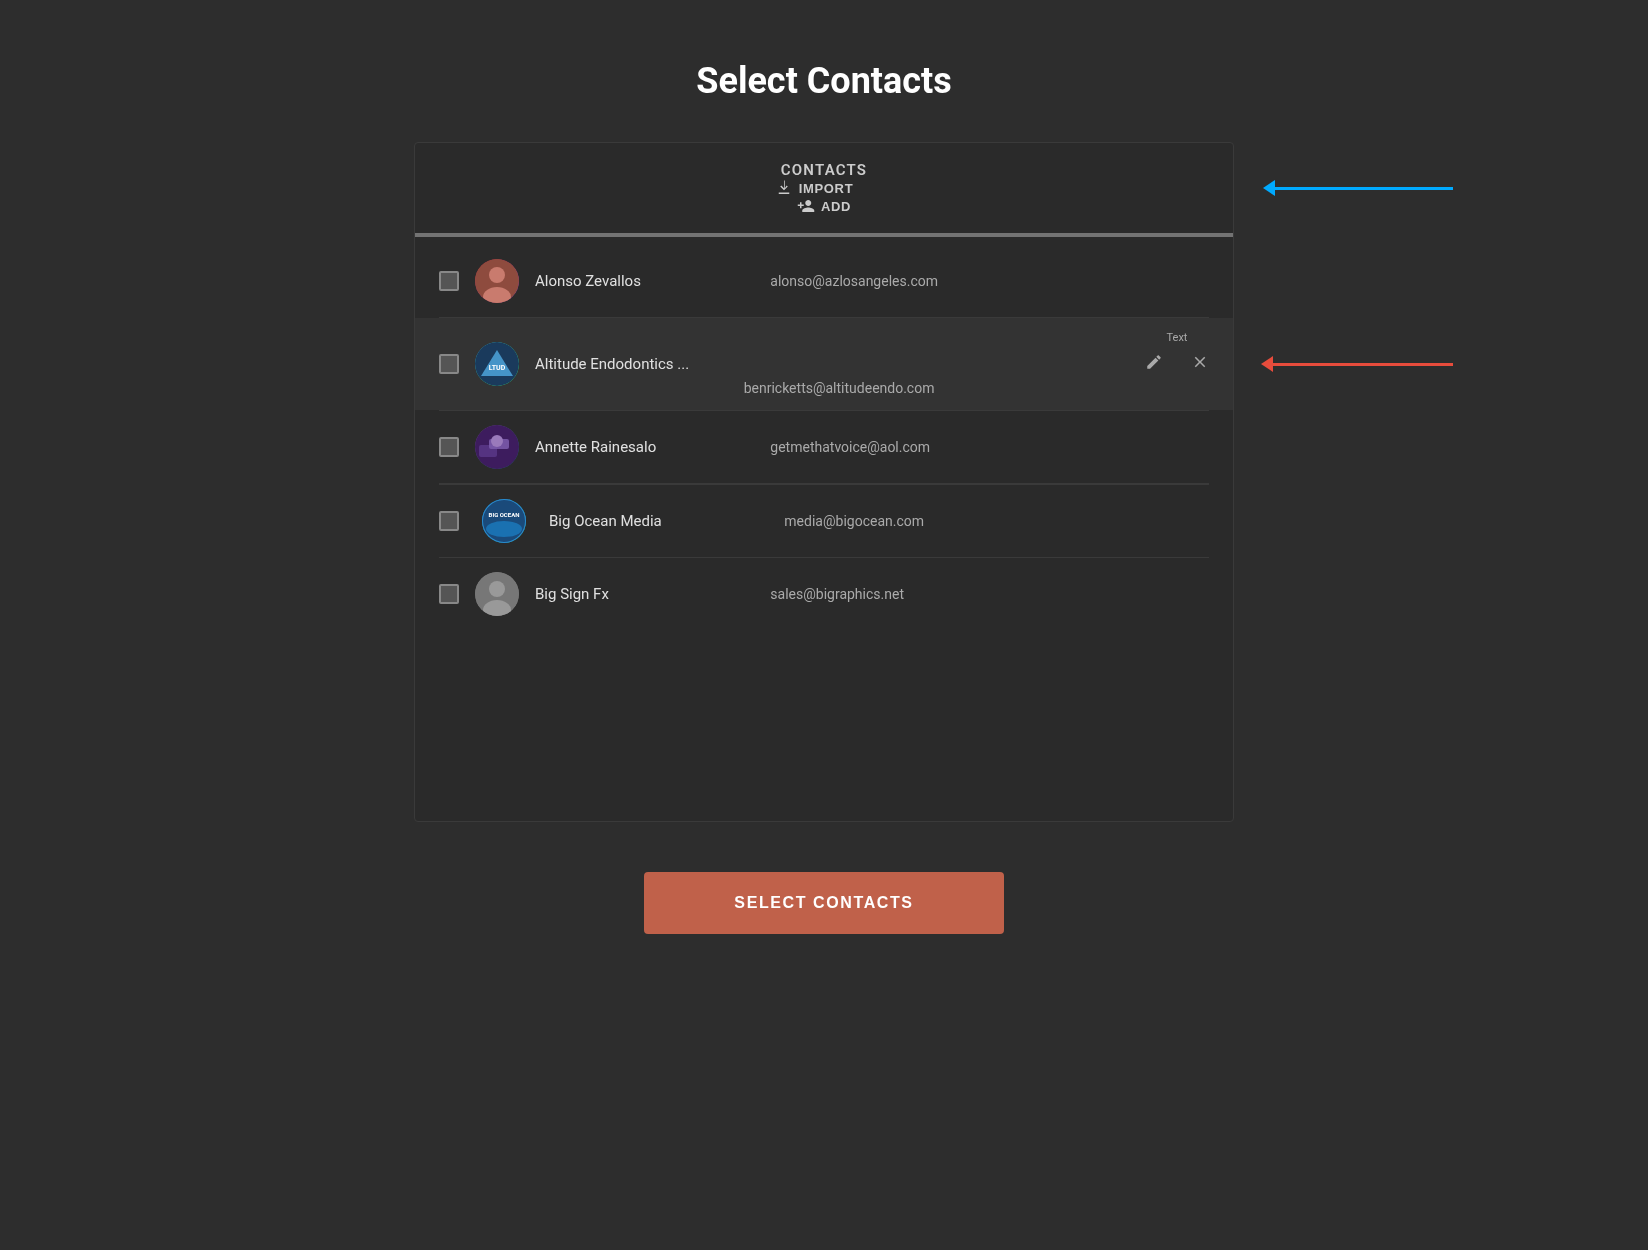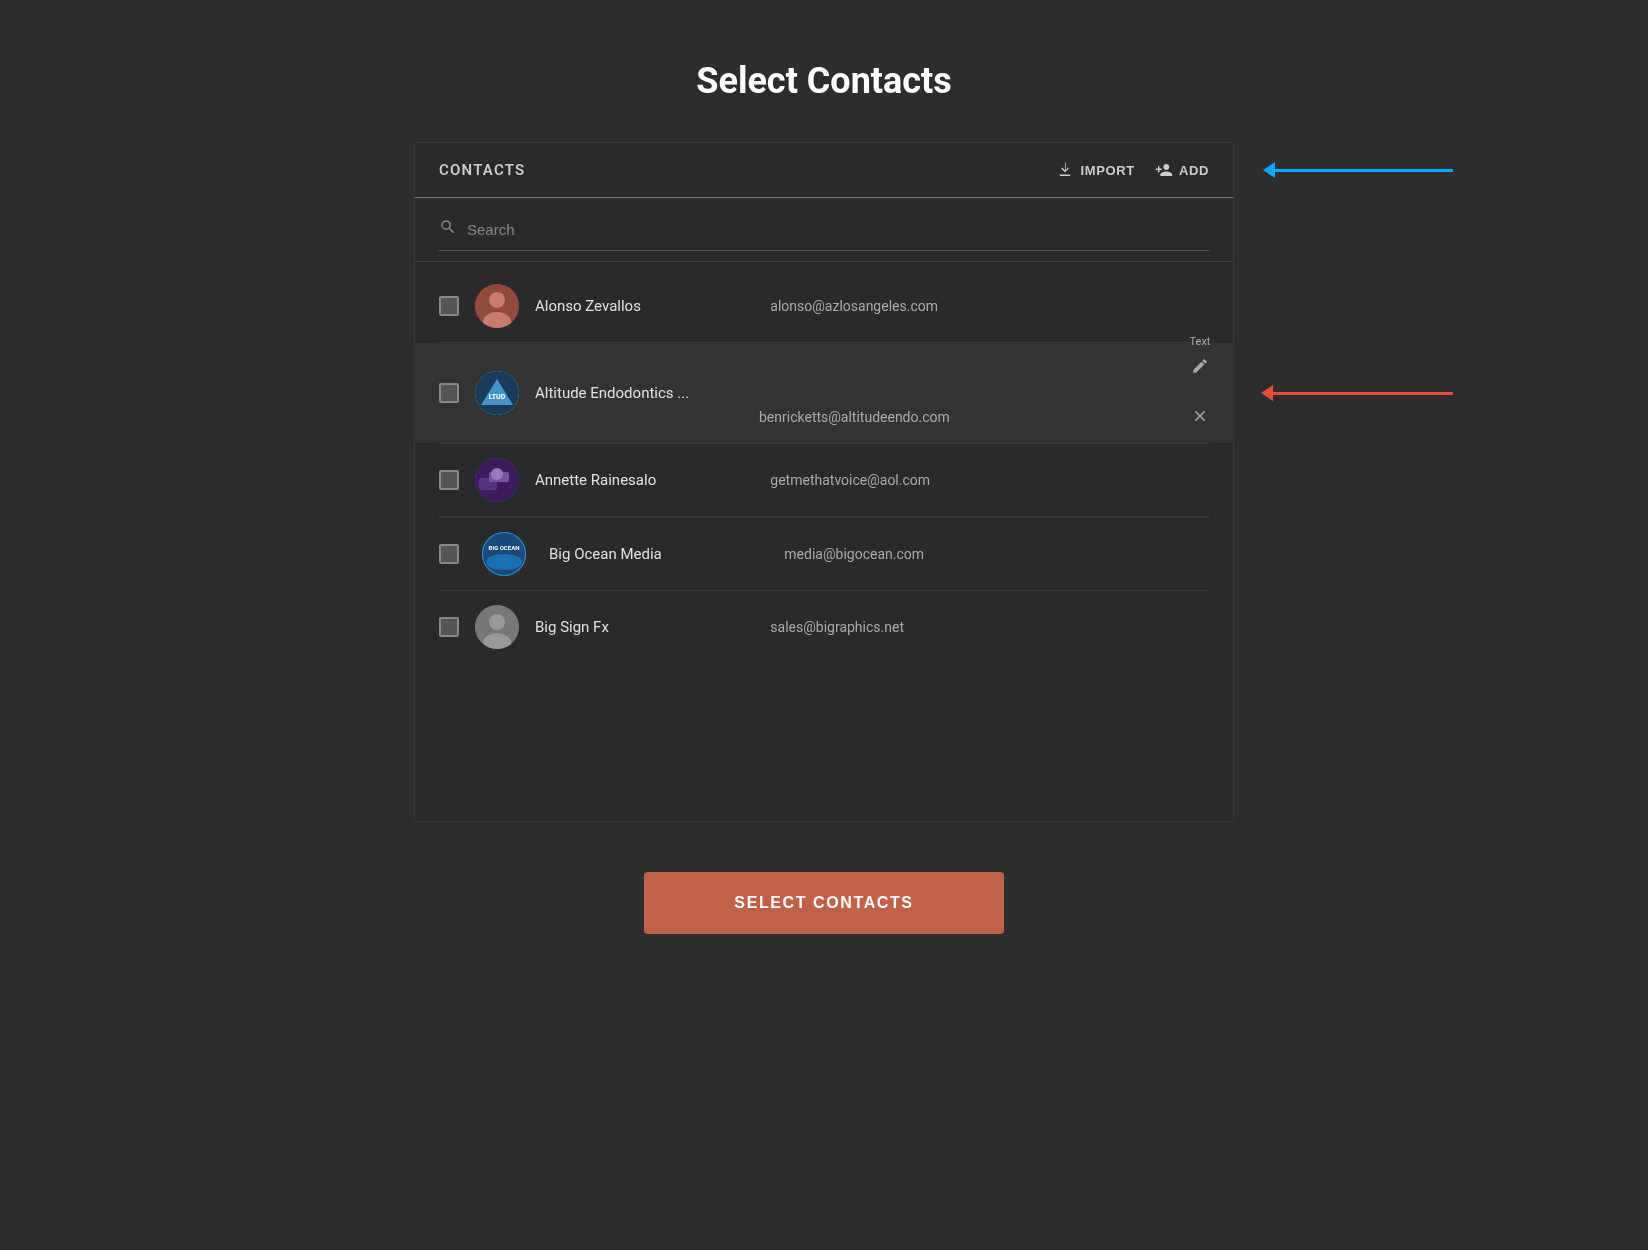--- a/index.html
+++ b/index.html
@@ -30,22 +30,23 @@
       width: 820px;
       min-height: 680px;
       display: flex;
       flex-direction: column;
     }
 
     [data-name="panel-header"] {
       display: flex;
       align-items: center;
       padding: 18px 24px;
-      border-bottom: 1px solid #737373;
+      border-bottom: 4px solid #737373;
       position: relative;
+      flex-direction: column;
     }
 
     [data-name="panel-title"] {
       font-size: 15px;
       font-weight: 600;
       letter-spacing: 0.08em;
       color: #cccccc;
       flex: 1;
     }
 
@@ -287,30 +288,20 @@
       </svg>
       <span data-name="add-label">ADD</span>
     </button>
 
     <div data-name="arrow-add" style="position:absolute; right:-220px; top:50%; transform:translateY(-50%); display:flex; align-items:center;">
       <div class="arrow-head" style="border-right:12px solid #00aaff; border-top:8px solid transparent; border-bottom:8px solid transparent; width:0; height:0;"></div>
       <div class="arrow-line"></div>
     </div>
   </div>
 
-  <div data-name="search-container">
-    <div data-name="search-wrapper">
-      <span data-name="search-icon">
-        <svg width="18" height="18" viewBox="0 0 24 24" fill="#888">
-          <path d="M15.5 14h-.79l-.28-.27A6.471 6.471 0 0 0 16 9.5 6.5 6.5 0 1 0 9.5 16c1.61 0 3.09-.59 4.23-1.57l.27.28v.79l5 4.99L20.49 19l-4.99-5zm-6 0C7.01 14 5 11.99 5 9.5S7.01 5 9.5 5 14 7.01 14 9.5 11.99 14 9.5 14z"></path>
-        </svg>
-      </span>
-      <input data-name="search-input" type="text" placeholder="Search" style="">
-    </div>
-  </div>
 
   <div data-name="contacts-list">
 
     <div data-name="contact-row" style="display:flex; align-items:center; padding:14px 24px; gap:16px; position:relative;">
       <input type="checkbox" data-name="contact-checkbox" style="">
       <div data-name="contact-avatar" class="avatar-alonso" style="width:44px;height:44px;border-radius:50%;overflow:hidden;flex-shrink:0;">
 
         <svg width="44" height="44" viewBox="0 0 44 44">
           <circle cx="22" cy="22" r="22" fill="#8e4b3e"></circle>
           <circle cx="22" cy="16" r="8" fill="#c97b6e"></circle>
@@ -327,21 +318,21 @@
       <input type="checkbox" data-name="contact-checkbox" style="">
       <div data-name="contact-avatar" class="avatar-altitude" style="width:44px;height:44px;border-radius:50%;overflow:hidden;flex-shrink:0; display:flex;align-items:flex-end;justify-content:center;">
         <svg width="44" height="44" viewBox="0 0 44 44">
           <circle cx="22" cy="22" r="22" fill="#1a3a5c"></circle>
           <polygon points="22,8 38,34 6,34" fill="#4a9fd4" opacity="0.9"></polygon>
           <text x="22" y="28" text-anchor="middle" font-size="7" fill="white" font-weight="bold">LTUD</text>
         </svg>
       </div>
       <span data-name="contact-name" style="flex:1; font-size:15px; color:#e0e0e0; min-width:160px;">Altitude Endodontics ...</span>
       <span data-name="contact-email" style="flex:2; font-size:14px; color:#aaaaaa;margin-top:48px;">benricketts@altitudeendo.com</span>
-      <div data-name="contact-actions" style="display:flex; align-items:center; gap:28px; position:relative;flex-direction:column;">
+      <div data-name="contact-actions" style="display:flex; align-items:center; gap:28px; position:relative;">
         <span data-name="tooltip-text" style="position:absolute; top:-22px; left:50%; transform:translateX(-50%); font-size:11px; color:#aaa; white-space:nowrap;">Text</span>
         <span data-name="edit-icon" style="color:#aaa; cursor:pointer; font-size:16px;">
           <svg width="18" height="18" viewBox="0 0 24 24" fill="#aaa">
             <path d="M3 17.25V21h3.75L17.81 9.94l-3.75-3.75L3 17.25zM20.71 7.04c.39-.39.39-1.02 0-1.41l-2.34-2.34c-.39-.39-1.02-.39-1.41 0l-1.83 1.83 3.75 3.75 1.83-1.83z"></path>
           </svg>
         </span>
         <span data-name="remove-icon" style="color:#aaa; cursor:pointer; font-size:18px; font-weight:300;">
           <svg width="18" height="18" viewBox="0 0 24 24" fill="#aaa">
             <path d="M19 6.41L17.59 5 12 10.59 6.41 5 5 6.41 10.59 12 5 17.59 6.41 19 12 13.41 17.59 19 19 17.59 13.41 12z"></path>
           </svg>

